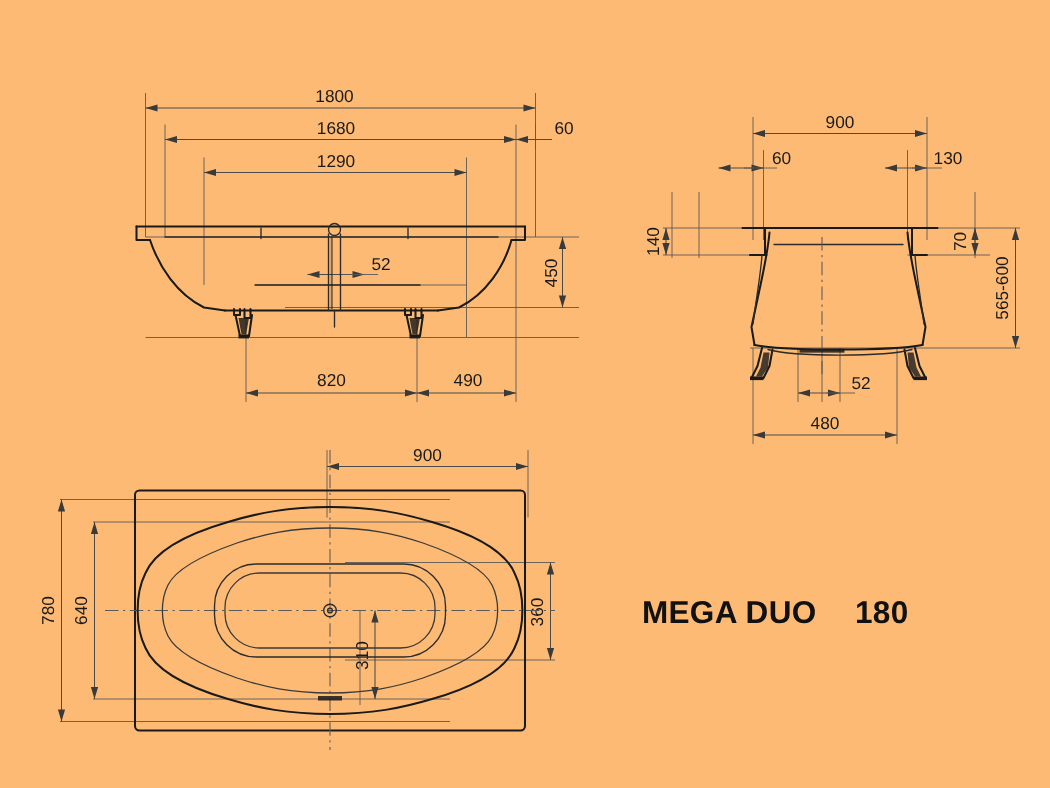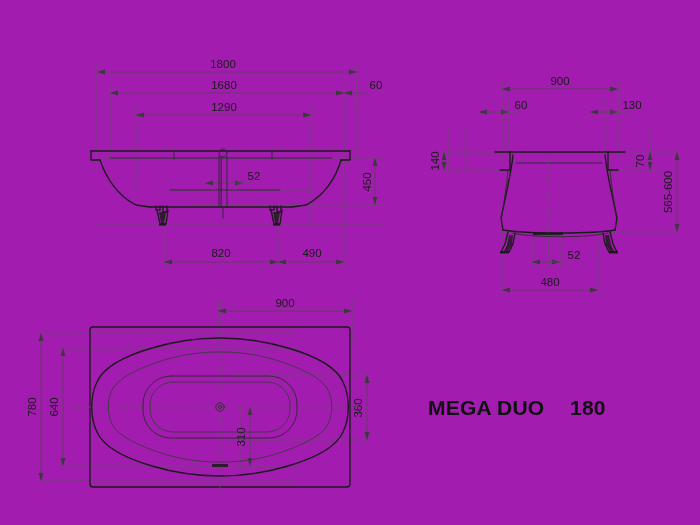--- a/index.html
+++ b/index.html
@@ -10,21 +10,21 @@
   body {
     width: 700px;
     height: 525px;
     overflow: hidden;
     font-family: "Liberation Sans", sans-serif;
   }
   #sheet {
     position: relative;
     width: 700px;
     height: 525px;
-    background: #a21caf;
+    background: #fdba74;
   }
   svg#drawing {
     position: absolute;
     left: 0;
     top: 0;
     width: 700px;
     height: 525px;
     display: block;
   }
   .outline {

